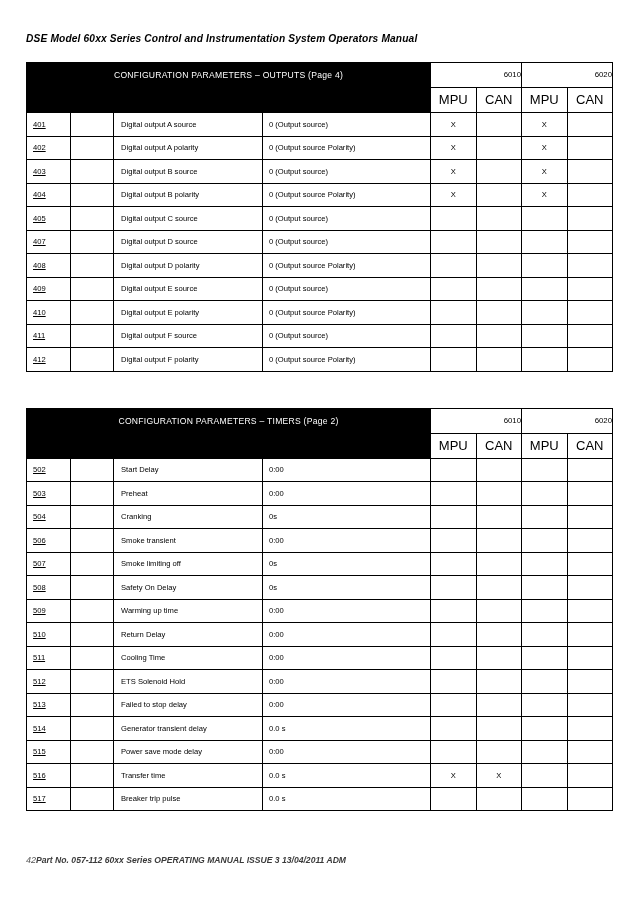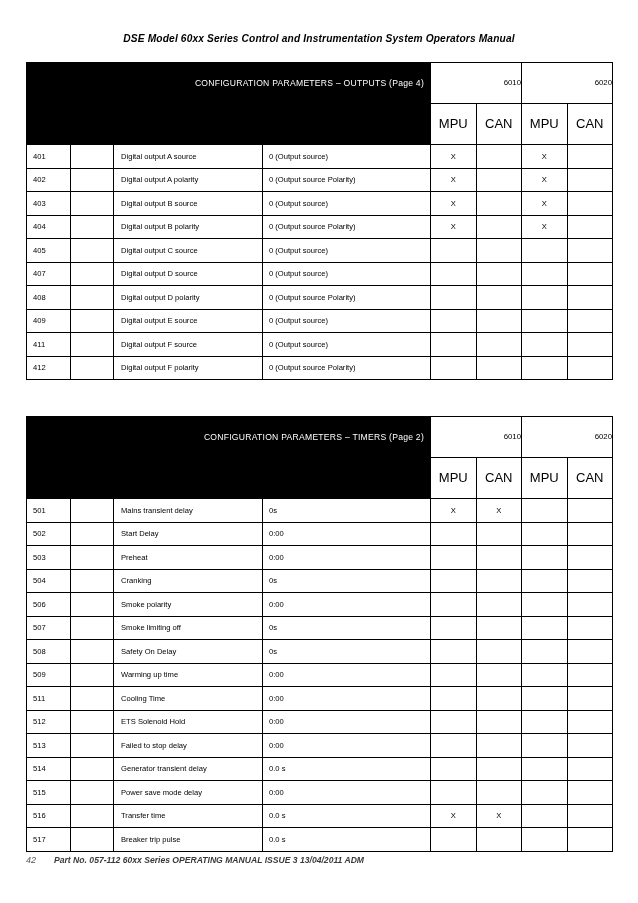--- a/index.html
+++ b/index.html
@@ -16,21 +16,21 @@
     overflow: hidden;
   }
   .page {
     width: 638px;
     height: 903px;
     position: relative;
     box-sizing: border-box;
     padding: 0 26px;
   }
   .doc-header {
-    text-align: center;
+    text-align: left;
     font-style: italic;
     font-weight: bold;
     font-size: 10.2px;
     letter-spacing: 0.15px;
     padding-top: 33px;
     padding-bottom: 0;
     color: #000;
   }
 
   table.param-table {
@@ -50,22 +50,22 @@
   }
 
   
   .banner-title {
     background: #000000 !important;
     color: #ffffff;
     font-weight: bold;
     font-size: 8.6px;
     letter-spacing: 0.25px;
     height: 16px;
-    padding: 12px 6px !important;
-    text-align: right;
+    padding: 4px 6px !important;
+    text-align: center;
     border-right: 1px solid #000 !important;
   }
   .group-head {
     text-align: right;
     font-size: 7.8px;
     height: 12px;
     line-height: 12px;
     color: #000;
   }
   .sub-head {
@@ -75,20 +75,21 @@
     line-height: 12px;
   }
 
   
   tbody tr td {
     height: 22.5px;
   }
   .c-code {
     padding-left: 6px !important;
     font-size: 7.6px;
+    text-decoration: underline;
   }
   .c-blank { }
   .c-desc {
     padding-left: 7px !important;
     font-size: 7.6px;
   }
   .c-val {
     padding-left: 6px !important;
     font-size: 7.6px;
   }
@@ -113,21 +114,21 @@
     font-size: 8.6px;
     font-style: italic;
     font-weight: bold;
     color: #3a3a3a;
     white-space: nowrap;
   }
   .doc-footer .pgnum {
     font-style: italic;
     font-weight: normal;
     color: #555;
-    margin-right: 18px;
+    margin-right: 0;
     font-size: 9px;
   }
 </style>
 </head>
 <body>
 
 <div class="page">
 
   <div class="doc-header">DSE Model 60xx Series Control and Instrumentation System Operators Manual</div>
 
@@ -226,20 +227,30 @@
             <td class="c-mark"></td>
             <td class="c-mark"></td>
             <td class="c-mark"></td>
             <td class="c-mark"></td>
           </tr>
           <tr>
             <td class="c-code">409</td>
             <td class="c-blank"></td>
             <td class="c-desc">Digital output E source</td>
             <td class="c-val">0 (Output source)</td>
+            <td class="c-mark"></td>
+            <td class="c-mark"></td>
+            <td class="c-mark"></td>
+            <td class="c-mark"></td>
+          </tr>
+          <tr>
+            <td class="c-code">410</td>
+            <td class="c-blank"></td>
+            <td class="c-desc">Digital output E polarity</td>
+            <td class="c-val">0 (Output source Polarity)</td>
             <td class="c-mark"></td>
             <td class="c-mark"></td>
             <td class="c-mark"></td>
             <td class="c-mark"></td>
           </tr>
           <tr>
             <td class="c-code">411</td>
             <td class="c-blank"></td>
             <td class="c-desc">Digital output F source</td>
             <td class="c-val">0 (Output source)</td>
@@ -281,30 +292,20 @@
           <tr>
             <th class="banner-title" colspan="4"></th>
             <th class="sub-head">MPU</th>
             <th class="sub-head">CAN</th>
             <th class="sub-head">MPU</th>
             <th class="sub-head">CAN</th>
           </tr>
         </thead>
         <tbody>
           <tr>
-            <td class="c-code">501</td>
-            <td class="c-blank"></td>
-            <td class="c-desc">Mains transient delay</td>
-            <td class="c-val">0s</td>
-            <td class="c-mark">X</td>
-            <td class="c-mark">X</td>
-            <td class="c-mark"></td>
-            <td class="c-mark"></td>
-          </tr>
-          <tr>
             <td class="c-code">502</td>
             <td class="c-blank"></td>
             <td class="c-desc">Start Delay</td>
             <td class="c-val">0:00</td>
             <td class="c-mark"></td>
             <td class="c-mark"></td>
             <td class="c-mark"></td>
             <td class="c-mark"></td>
           </tr>
           <tr>
@@ -323,21 +324,21 @@
             <td class="c-desc">Cranking</td>
             <td class="c-val">0s</td>
             <td class="c-mark"></td>
             <td class="c-mark"></td>
             <td class="c-mark"></td>
             <td class="c-mark"></td>
           </tr>
           <tr>
             <td class="c-code">506</td>
             <td class="c-blank"></td>
-            <td class="c-desc">Smoke polarity</td>
+            <td class="c-desc">Smoke transient</td>
             <td class="c-val">0:00</td>
             <td class="c-mark"></td>
             <td class="c-mark"></td>
             <td class="c-mark"></td>
             <td class="c-mark"></td>
           </tr>
           <tr>
             <td class="c-code">507</td>
             <td class="c-blank"></td>
             <td class="c-desc">Smoke limiting off</td>
@@ -354,20 +355,30 @@
             <td class="c-val">0s</td>
             <td class="c-mark"></td>
             <td class="c-mark"></td>
             <td class="c-mark"></td>
             <td class="c-mark"></td>
           </tr>
           <tr>
             <td class="c-code">509</td>
             <td class="c-blank"></td>
             <td class="c-desc">Warming up time</td>
+            <td class="c-val">0:00</td>
+            <td class="c-mark"></td>
+            <td class="c-mark"></td>
+            <td class="c-mark"></td>
+            <td class="c-mark"></td>
+          </tr>
+          <tr>
+            <td class="c-code">510</td>
+            <td class="c-blank"></td>
+            <td class="c-desc">Return Delay</td>
             <td class="c-val">0:00</td>
             <td class="c-mark"></td>
             <td class="c-mark"></td>
             <td class="c-mark"></td>
             <td class="c-mark"></td>
           </tr>
           <tr>
             <td class="c-code">511</td>
             <td class="c-blank"></td>
             <td class="c-desc">Cooling Time</td>

